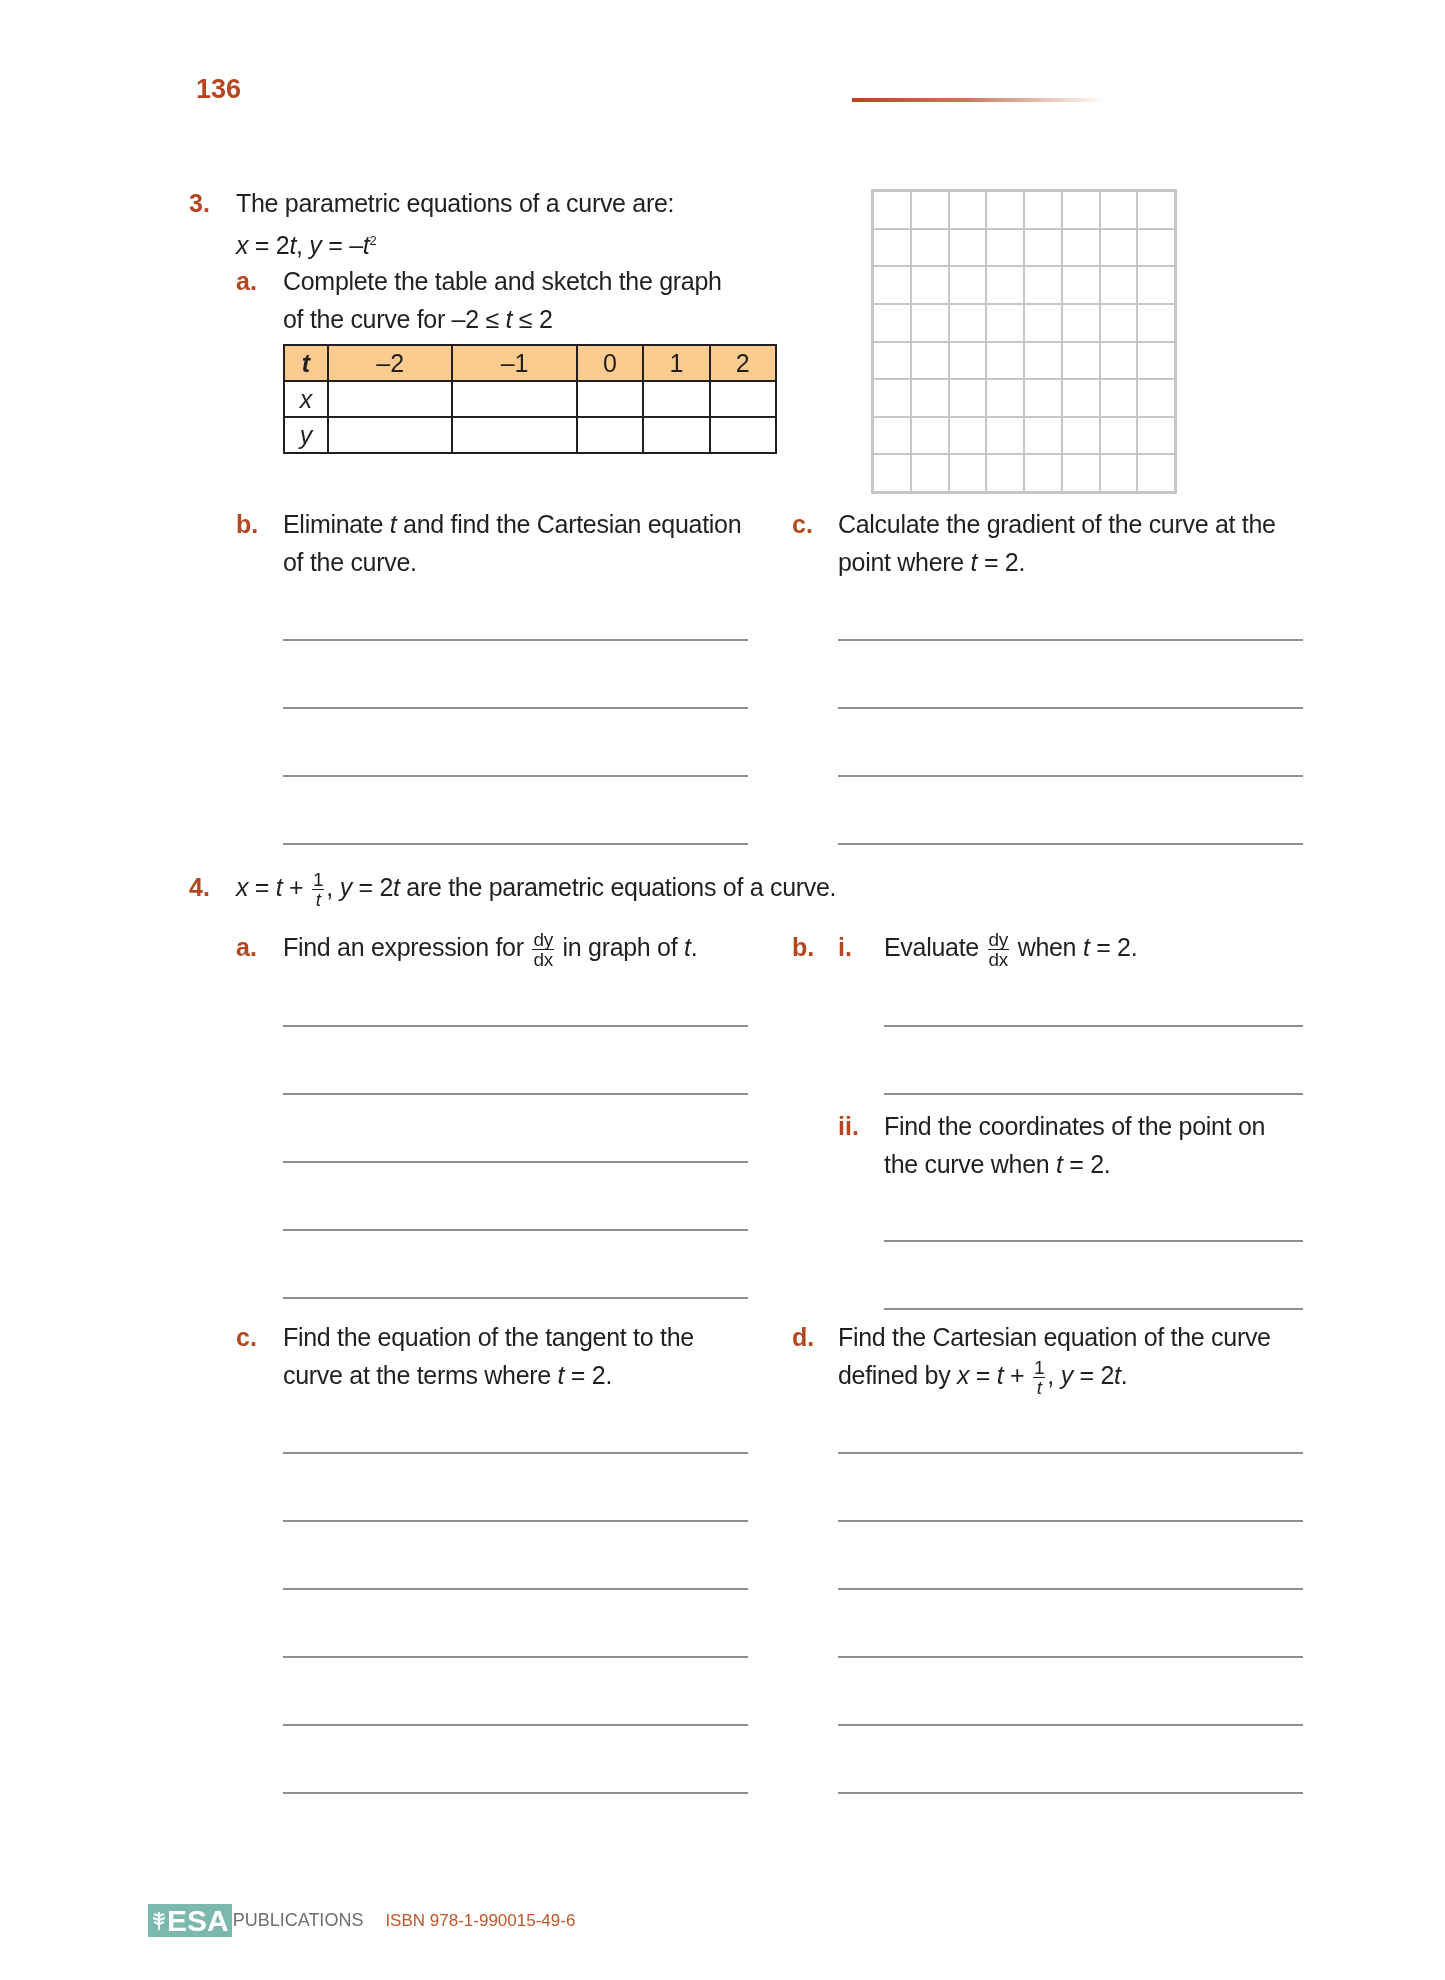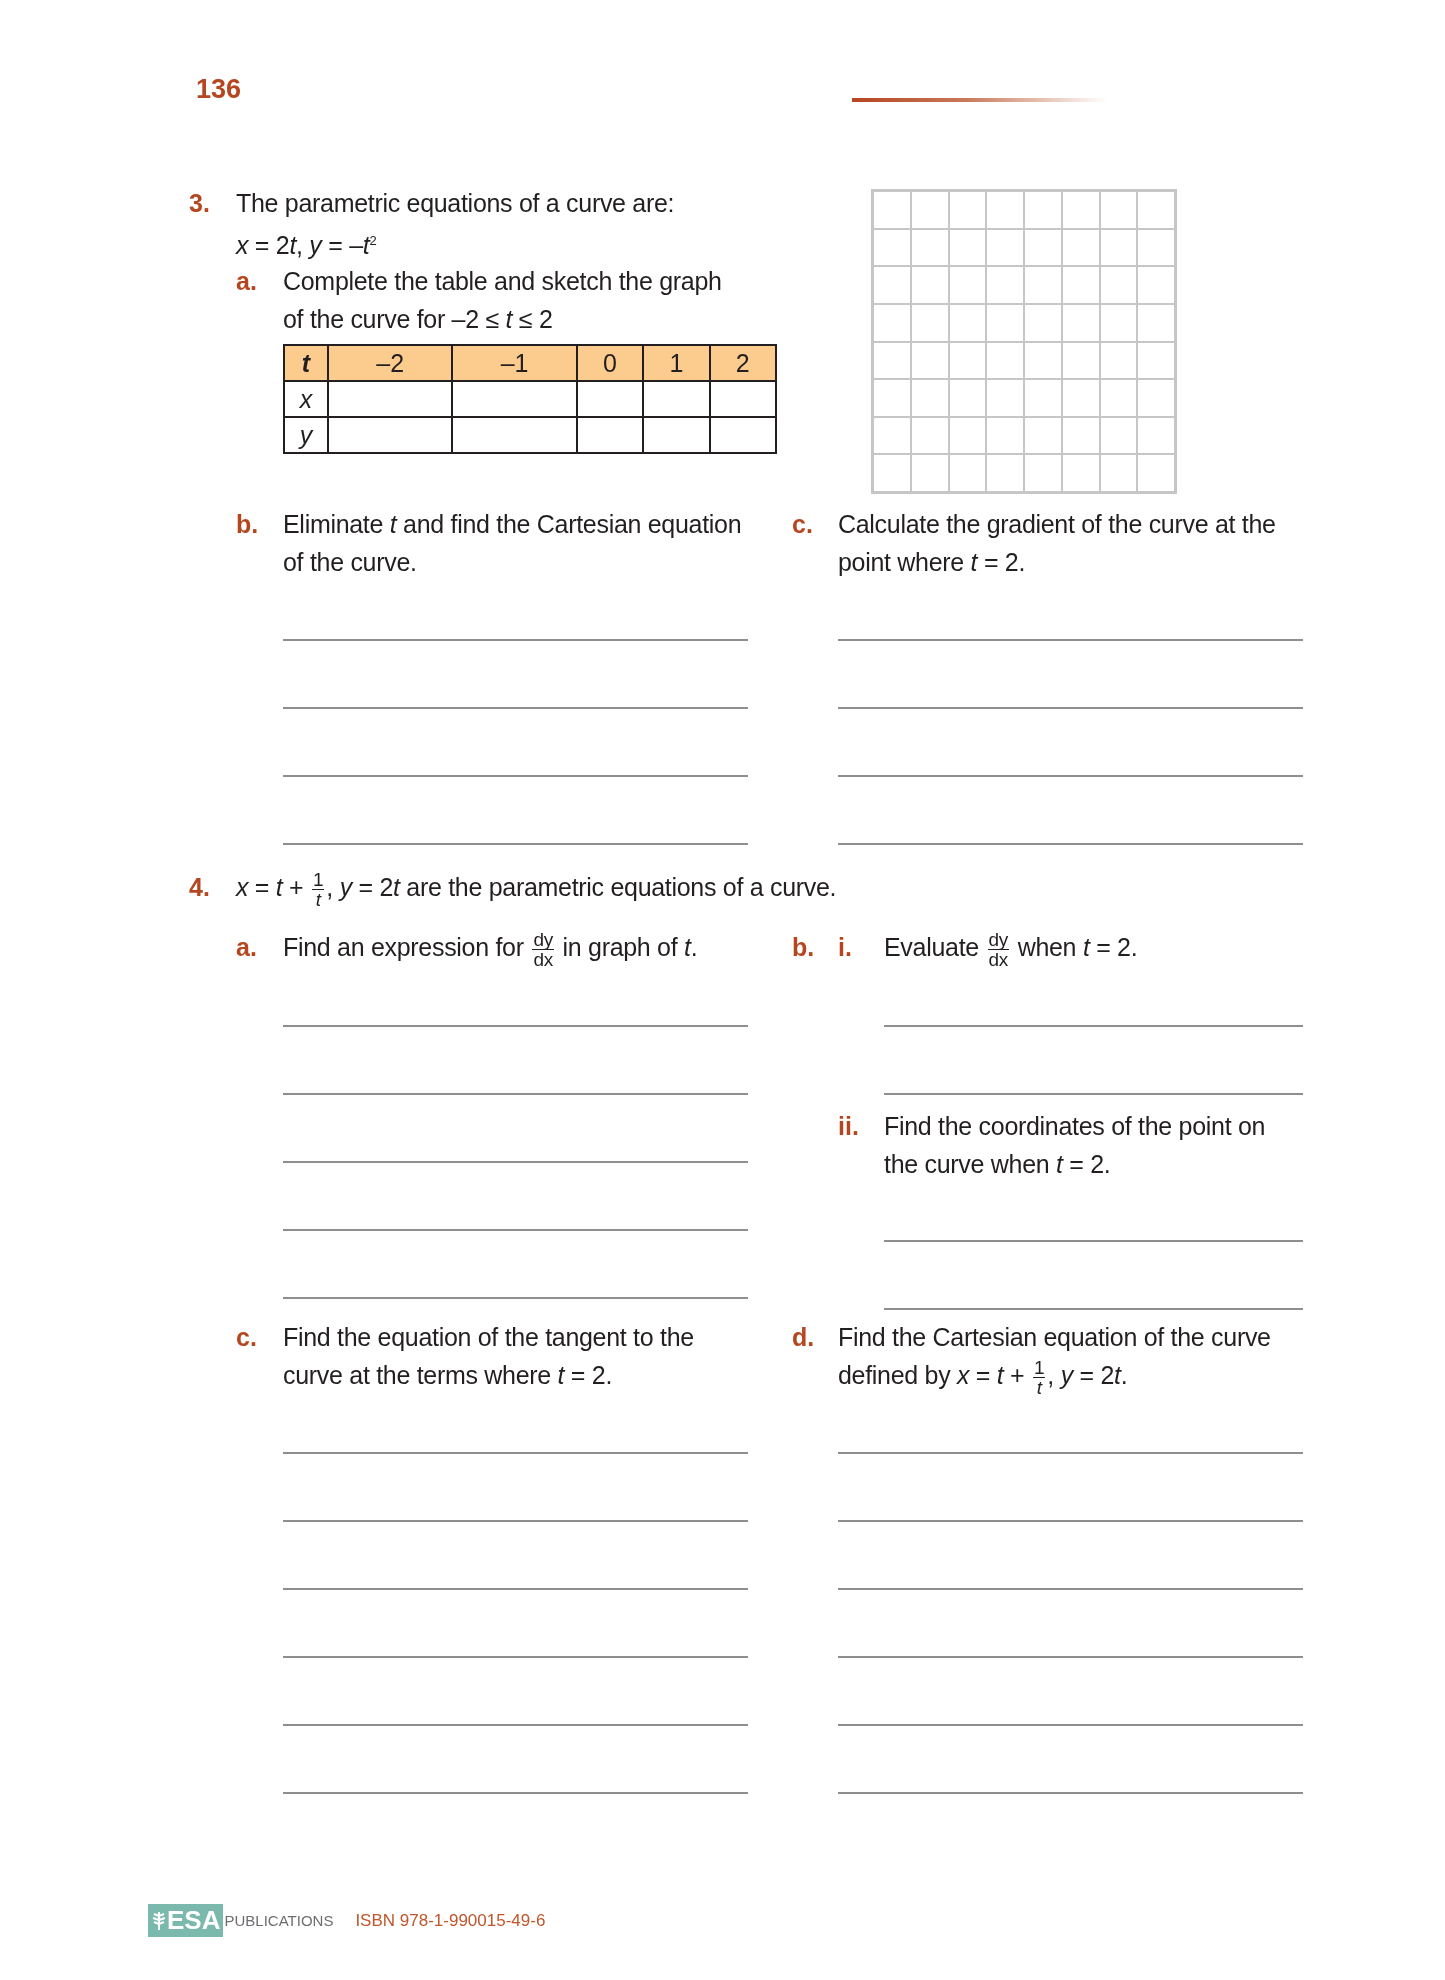--- a/index.html
+++ b/index.html
@@ -15,21 +15,21 @@
   .line{height:2px;background:#8e8e8e;}
   table.tt{border-collapse:collapse;font-size:25px;}
   table.tt td{border:2px solid #231f20;height:34px;text-align:center;padding:0;}
   table.tt tr.head td{background:#fccc8e;}
   .grid{border:2px solid #c6c6c6;display:grid;grid-template-columns:repeat(8,1fr);grid-template-rows:repeat(8,1fr);box-sizing:border-box;}
   .grid div{border:1px solid #c6c6c6;}
   .frac{display:inline-block;vertical-align:middle;text-align:center;font-size:19px;line-height:19px;margin:0 2px;}
   .frac .n{display:block;border-bottom:1.5px solid #231f20;padding:0 1px;}
   .frac .d{display:block;}
   .footer{font-size:17px;white-space:nowrap;}
-  .esa-box{display:inline-flex;align-items:center;background:#7bb8ad;color:#fff;font-weight:bold;font-size:26px;padding:0 3px;height:33px;vertical-align:middle;}
+  .esa-box{display:inline-flex;align-items:center;background:#7bb8ad;color:#fff;font-weight:bold;font-size:30px;padding:0 3px;height:33px;vertical-align:middle;}
 </style>
 </head>
 <body>
 
 <div class="abs" style="left:196px;top:74px;display:flex;align-items:baseline;">
   <span class="hdr-num">136</span>
 </div>
 <div class="abs hdr-rule" style="left:852px;top:98px;width:255px;"></div>
 
 <div class="abs qnum" style="left:189px;top:184px;line-height:38px;">3.</div>
@@ -220,15 +220,15 @@
 <div class="abs line" style="left:838px;top:1724px;width:465px;"></div>
 <div class="abs line" style="left:838px;top:1792px;width:465px;"></div>
 
 <div class="abs footer" style="left:148px;top:1904px;display:flex;align-items:center;">
   <span class="esa-box">
     <svg width="16" height="20" viewBox="0 0 16 20">
         <path d="M8 1 L8 19 M8 5 L3 3 M8 5 L13 3 M8 9 L2 7 M8 9 L14 7 M8 13 L3 11 M8 13 L13 11" stroke="#fff" stroke-width="2" fill="none"></path>
       </svg>
     <span>ESA</span>
   </span>
-  <span style="color:#6d6e71;font-size:15px;margin-left:1px;">PUBLICATIONS</span>
+  <span style="color:#6d6e71;font-size:18px;margin-left:1px;">PUBLICATIONS</span>
   <span style="color:#c0562c;margin-left:22px;">ISBN 978-1-990015-49-6</span>
 </div>
 
 </body></html>

